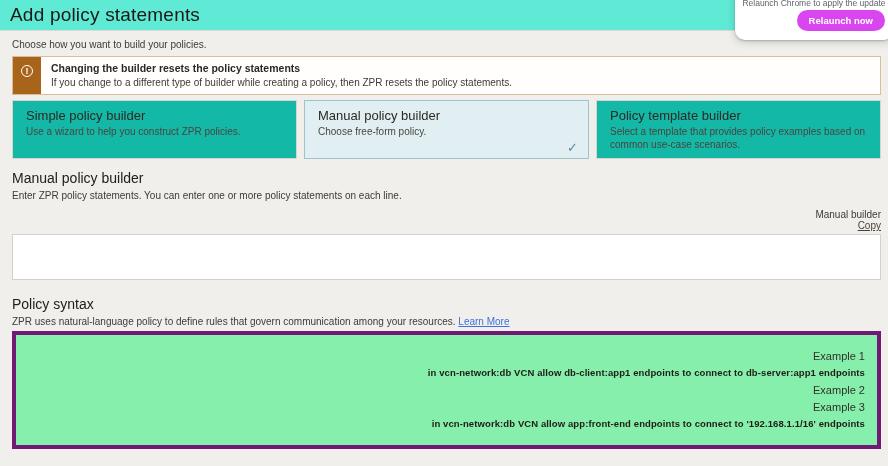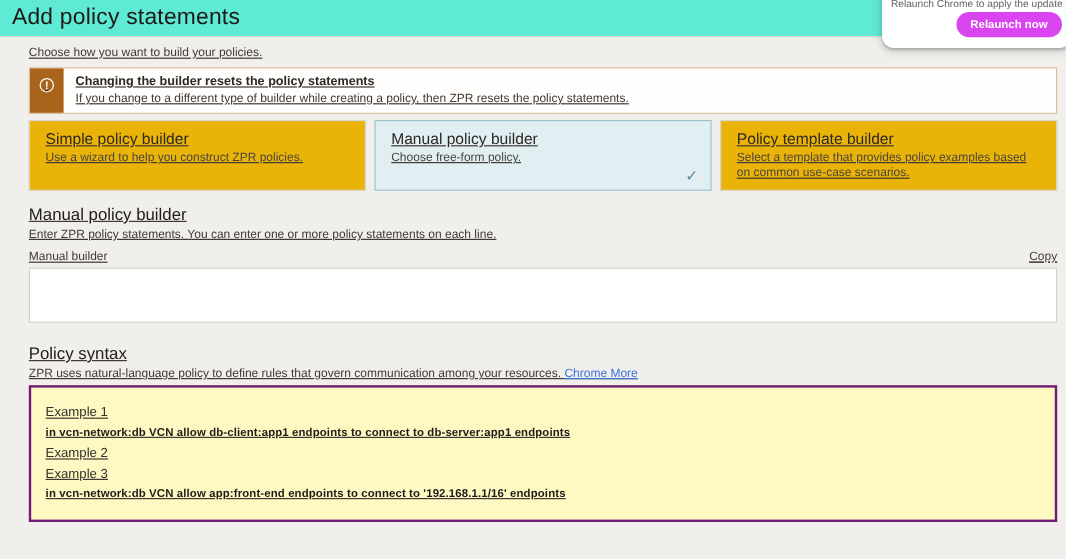--- a/index.html
+++ b/index.html
@@ -5,49 +5,49 @@
   * { box-sizing: border-box; }
   html,body { margin:0; padding:0; }
   body {
     width:888px; height:466px; position:relative; overflow:hidden;
     background:#f1efec;
     font-family:"Liberation Sans","DejaVu Sans",sans-serif;
     color:#3f3a35;
   }
   .header { background:#5eead4; height:31px; border-bottom:1px solid #dcd9d3; padding-left:10px; }
   .page-title { margin:0; font-size:19px; font-weight:400; line-height:30px; color:#1c1916; letter-spacing:.2px; }
-  .main { padding:0 7px 0 24px;text-decoration:underline; }
+  .main { padding:0 7px 0 12px; }
   .intro { font-size:10px; margin:8px 0 6px 0; }
 
   
   .banner { display:flex; background:#fffefd; border:1px solid #dcbd99; min-height:35px; }
   .banner-iconblock { width:28px; background:#a9641c; display:flex; align-items:flex-start; justify-content:center; padding-top:8px; flex:0 0 28px; }
   .alert-circle { width:12px; height:12px; border:1.5px solid #fff; border-radius:50%; color:#fff; font-size:9px; font-weight:bold; text-align:center; line-height:11px; }
   .banner-content { padding:5px 10px 6px 10px; }
   .banner-title { font-size:10.5px; font-weight:bold; color:#2c2824; margin-bottom:3px; }
   .banner-body { font-size:10px; color:#3f3a35; }
 
   
   .cards-row { display:flex; gap:7px; margin-top:5px; }
-  .card { flex:1; background:#eab308; border:1px solid #d8d4ce; padding:7px 13px; position:relative; min-height:46px; cursor:pointer; }
+  .card { flex:1; background:#14b8a6; border:1px solid #d8d4ce; padding:7px 13px; position:relative; min-height:46px; cursor:pointer; }
   .card.selected { background:#e2eff2; border-color:#9dc3cd; }
   .card-title { font-size:13px; color:#2c2824; margin-bottom:3px; font-weight:400; }
   .card-desc { font-size:10px; color:#4a453f; line-height:1.25; }
   .check { position:absolute; right:10px; bottom:3px; color:#5d89a1; font-size:13px; }
 
   .section-h { font-size:14px; font-weight:400; color:#23201c; margin:11px 0 4px 0; }
   .section-desc { font-size:10px; color:#3f3a35; }
 
-  .label-row { display:flex; justify-content:space-between; align-items:flex-end; margin:8px 0 3px 0; font-size:10px; }
+  .label-row { display:flex; justify-content:space-between; align-items:flex-end; margin:8px 0 3px 0; font-size:10px;flex-direction:column; }
   .copy-link { color:#47423c; text-decoration:underline; cursor:pointer; }
   .manual-textarea { width:100%; height:46px; border:1px solid #d4d0ca; background:#fff; resize:none; outline:none; font-family:"Liberation Sans",sans-serif; font-size:11px; padding:4px 6px; }
 
   .syntax-h { margin-top:12px; }
   .learn-more { color:#3b73d8; text-decoration:underline; cursor:pointer; }
-  .examples-box { background:#fef9c3; border:2px solid #701a75; margin-top:4px; padding:15px 12px 10px 12px; }
+  .examples-box { background:#86efac; border:4px solid #701a75; margin-top:4px; padding:15px 12px 10px 12px;text-align:right; }
   .ex-label { font-size:11px; color:#33302b; margin:0 0 5px 0; }
   .ex-stmt { font-size:9.5px; font-weight:bold; color:#1f1c18; margin:0 0 6px 0; letter-spacing:.1px; }
 
   
   .popup { position:absolute; top:-12px; right:-5px; width:158px; height:52px; background:#fff; border-radius:10px;
            box-shadow:0 1px 2px rgba(60,64,67,.3), 0 2px 6px 2px rgba(60,64,67,.15); }
   .popup-msg { font-size:8.5px; color:#5f6368; text-align:center; padding-top:10px; white-space:nowrap; overflow:hidden; }
   .popup-btn { position:absolute; right:8px; bottom:9px; background:#d946ef; color:#fff; font-size:9.5px; font-weight:bold;
                border:none; border-radius:11px; padding:5px 12px; cursor:pointer; font-family:"Liberation Sans",sans-serif; }
 </style>
@@ -92,21 +92,21 @@
 
   <div class="label-row">
     <span>Manual builder</span>
     <span class="copy-link">Copy</span>
   </div>
   <textarea class="manual-textarea" value="" style=""></textarea>
 
   <div class="section-h syntax-h">Policy syntax</div>
   <div class="section-desc">
     <span>ZPR uses natural-language policy to define rules that govern communication among your resources.</span>
-    <span class="learn-more">Chrome More</span>
+    <span class="learn-more">Learn More</span>
   </div>
 
   <div class="examples-box">
     <p class="ex-label">Example 1</p>
     <p class="ex-stmt">in vcn-network:db VCN allow db-client:app1 endpoints to connect to db-server:app1 endpoints</p>
     <p class="ex-label">Example 2</p>
     <p class="ex-label">Example 3</p>
     <p class="ex-stmt">in vcn-network:db VCN allow app:front-end endpoints to connect to '192.168.1.1/16' endpoints</p>
   </div>
 </div>

